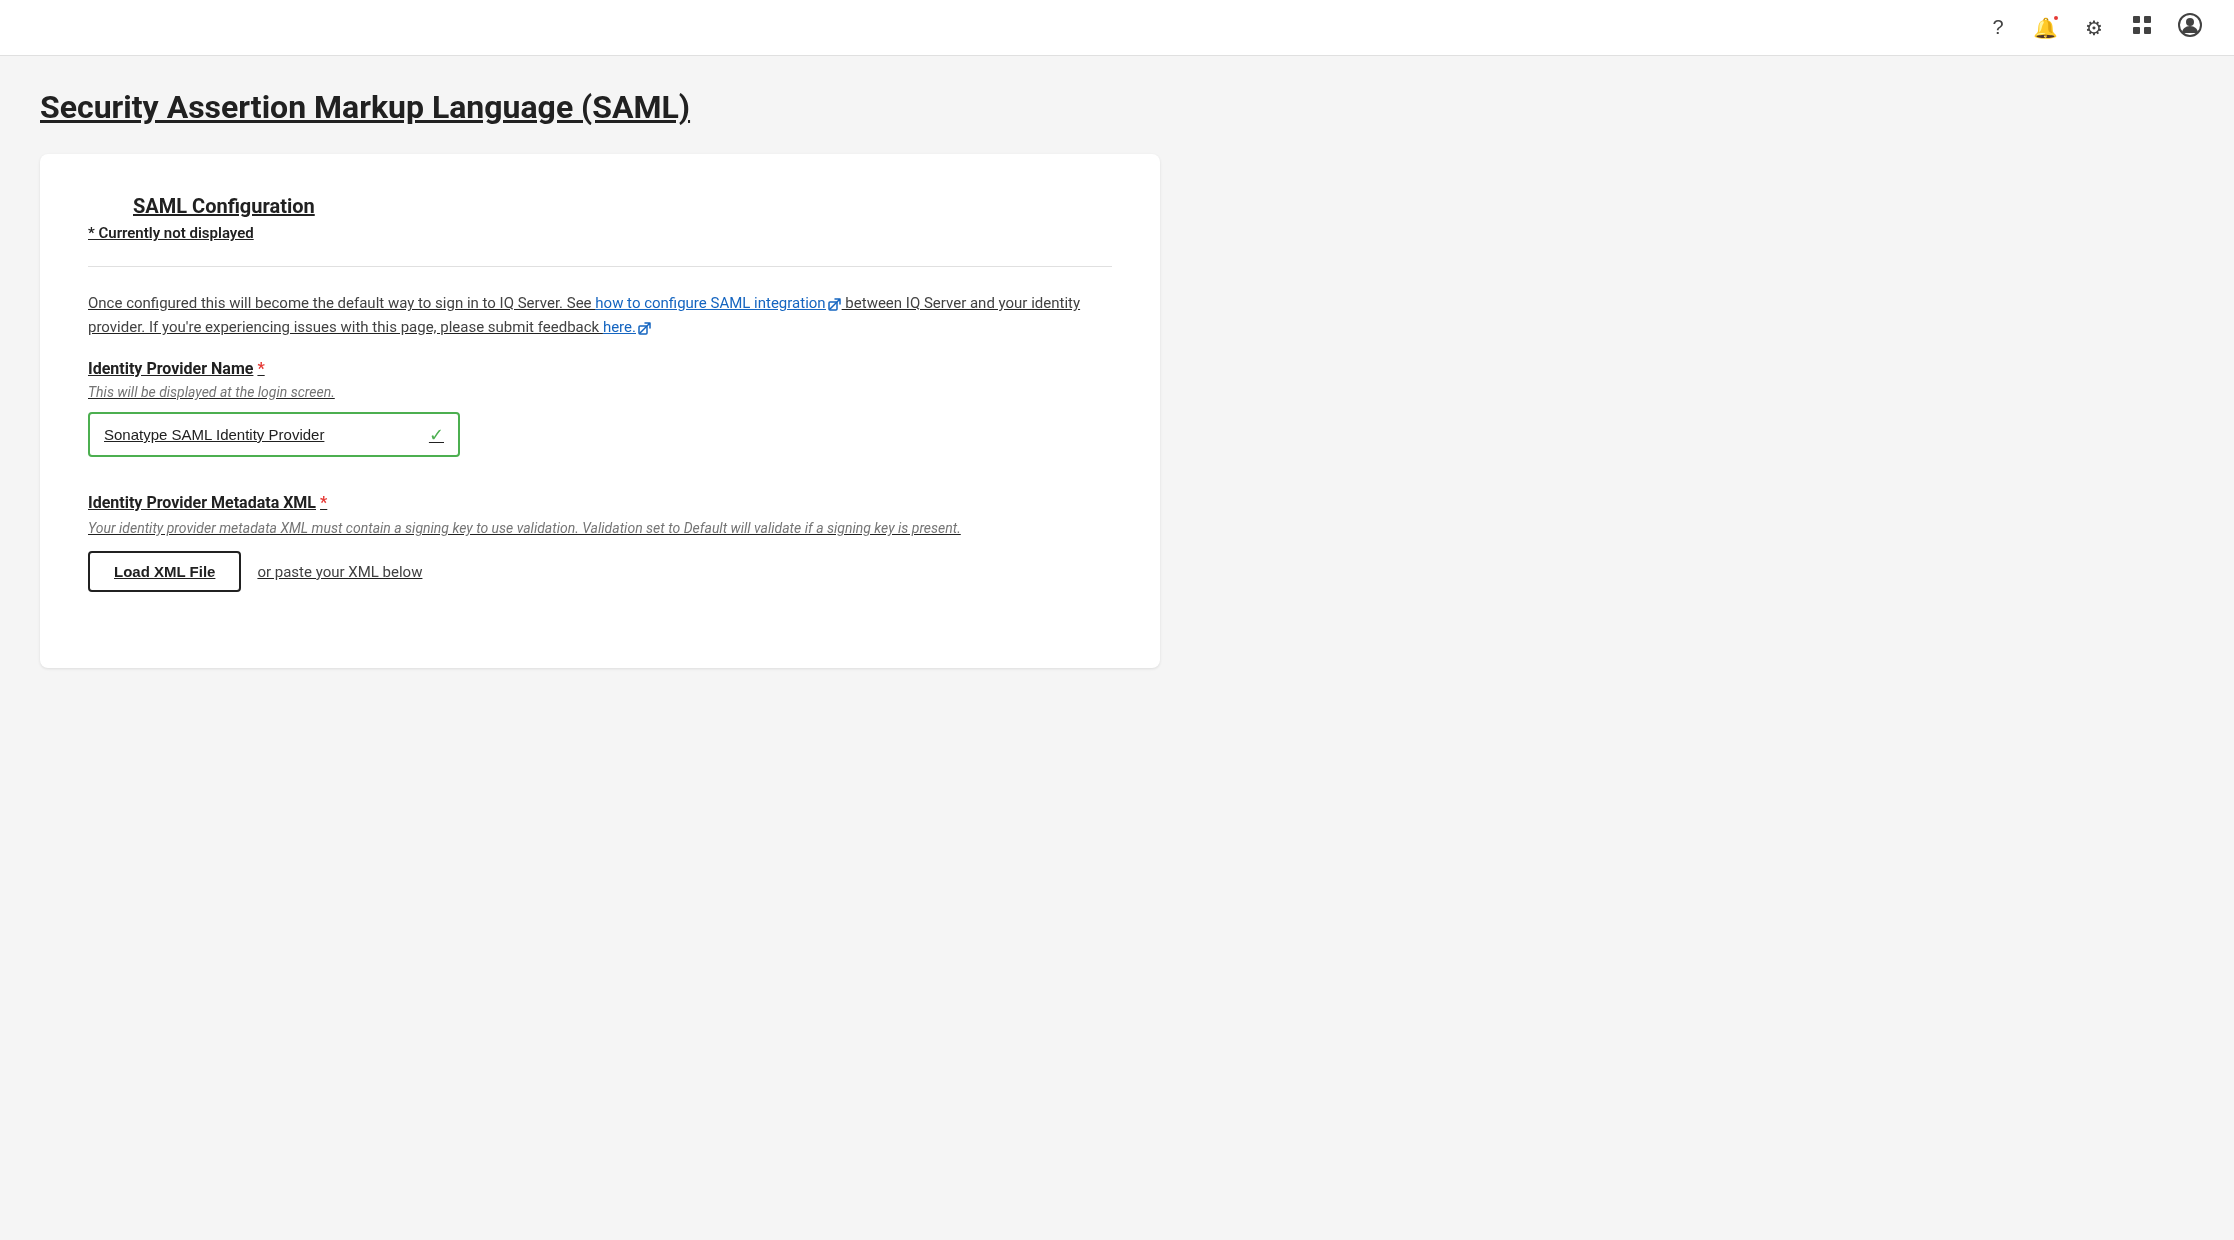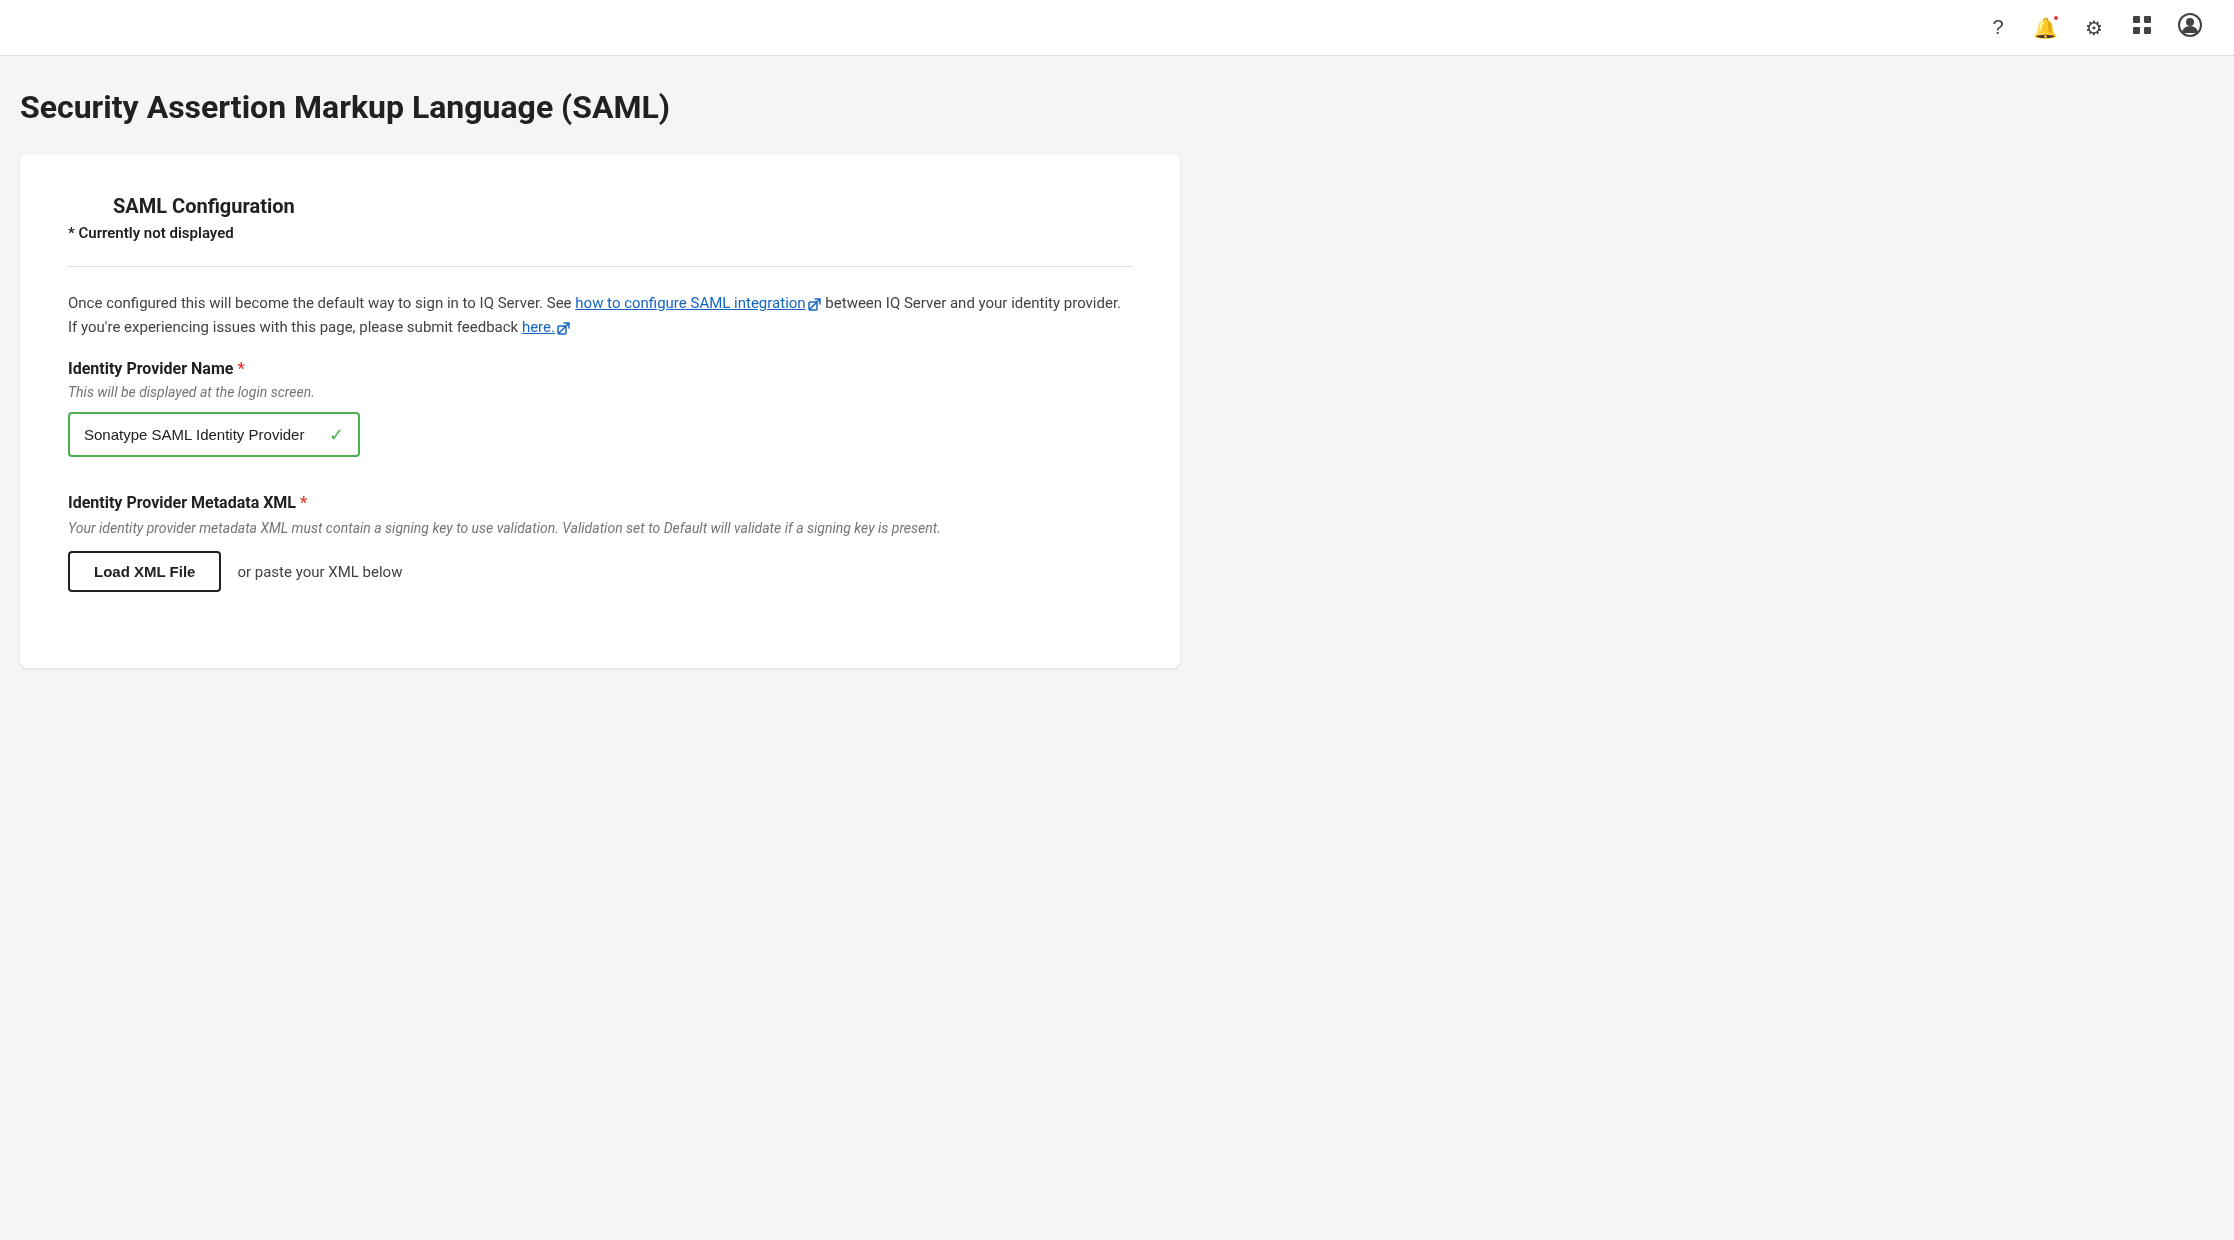--- a/index.html
+++ b/index.html
@@ -54,22 +54,23 @@
       width: 8px;
       height: 8px;
       background: #e53935;
       border-radius: 50%;
       border: 2px solid #fff;
     }
 
     
     .main-content {
       margin-top: 56px;
-      padding: 32px 20px;
+      padding: 32px 40px;
       max-width: 1200px;
+      text-decoration: underline;
     }
 
     .page-title {
       font-size: 32px;
       font-weight: 700;
       color: #212121;
       margin-bottom: 28px;
     }
 
     
@@ -177,21 +178,21 @@
       line-height: 1.5;
     }
 
     
     .text-input {
       display: flex;
       align-items: center;
       border: 2px solid #4caf50;
       border-radius: 4px;
       padding: 10px 14px;
-      width: 292px;
+      width: 372px;
       background: #fff;
       gap: 8px;
     }
 
     .text-input input {
       border: none;
       outline: none;
       font-size: 15px;
       color: #212121;
       flex: 1;

